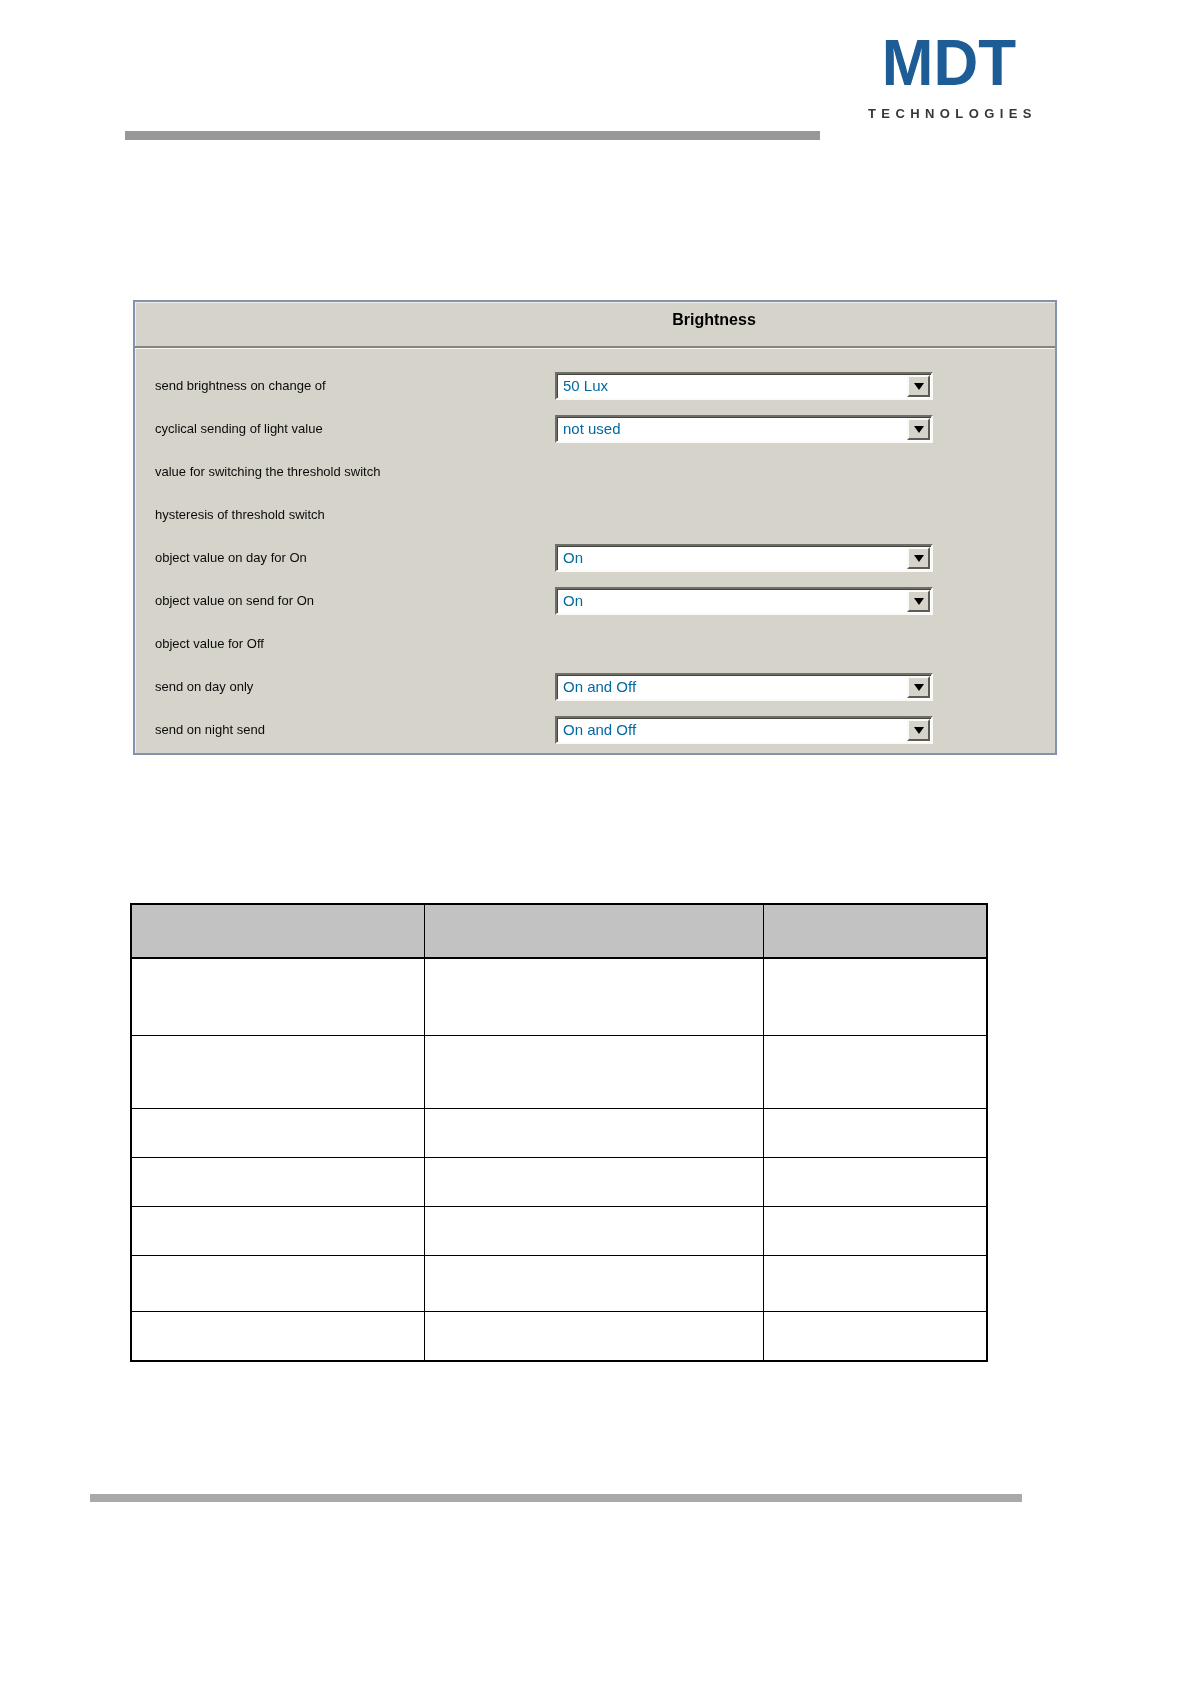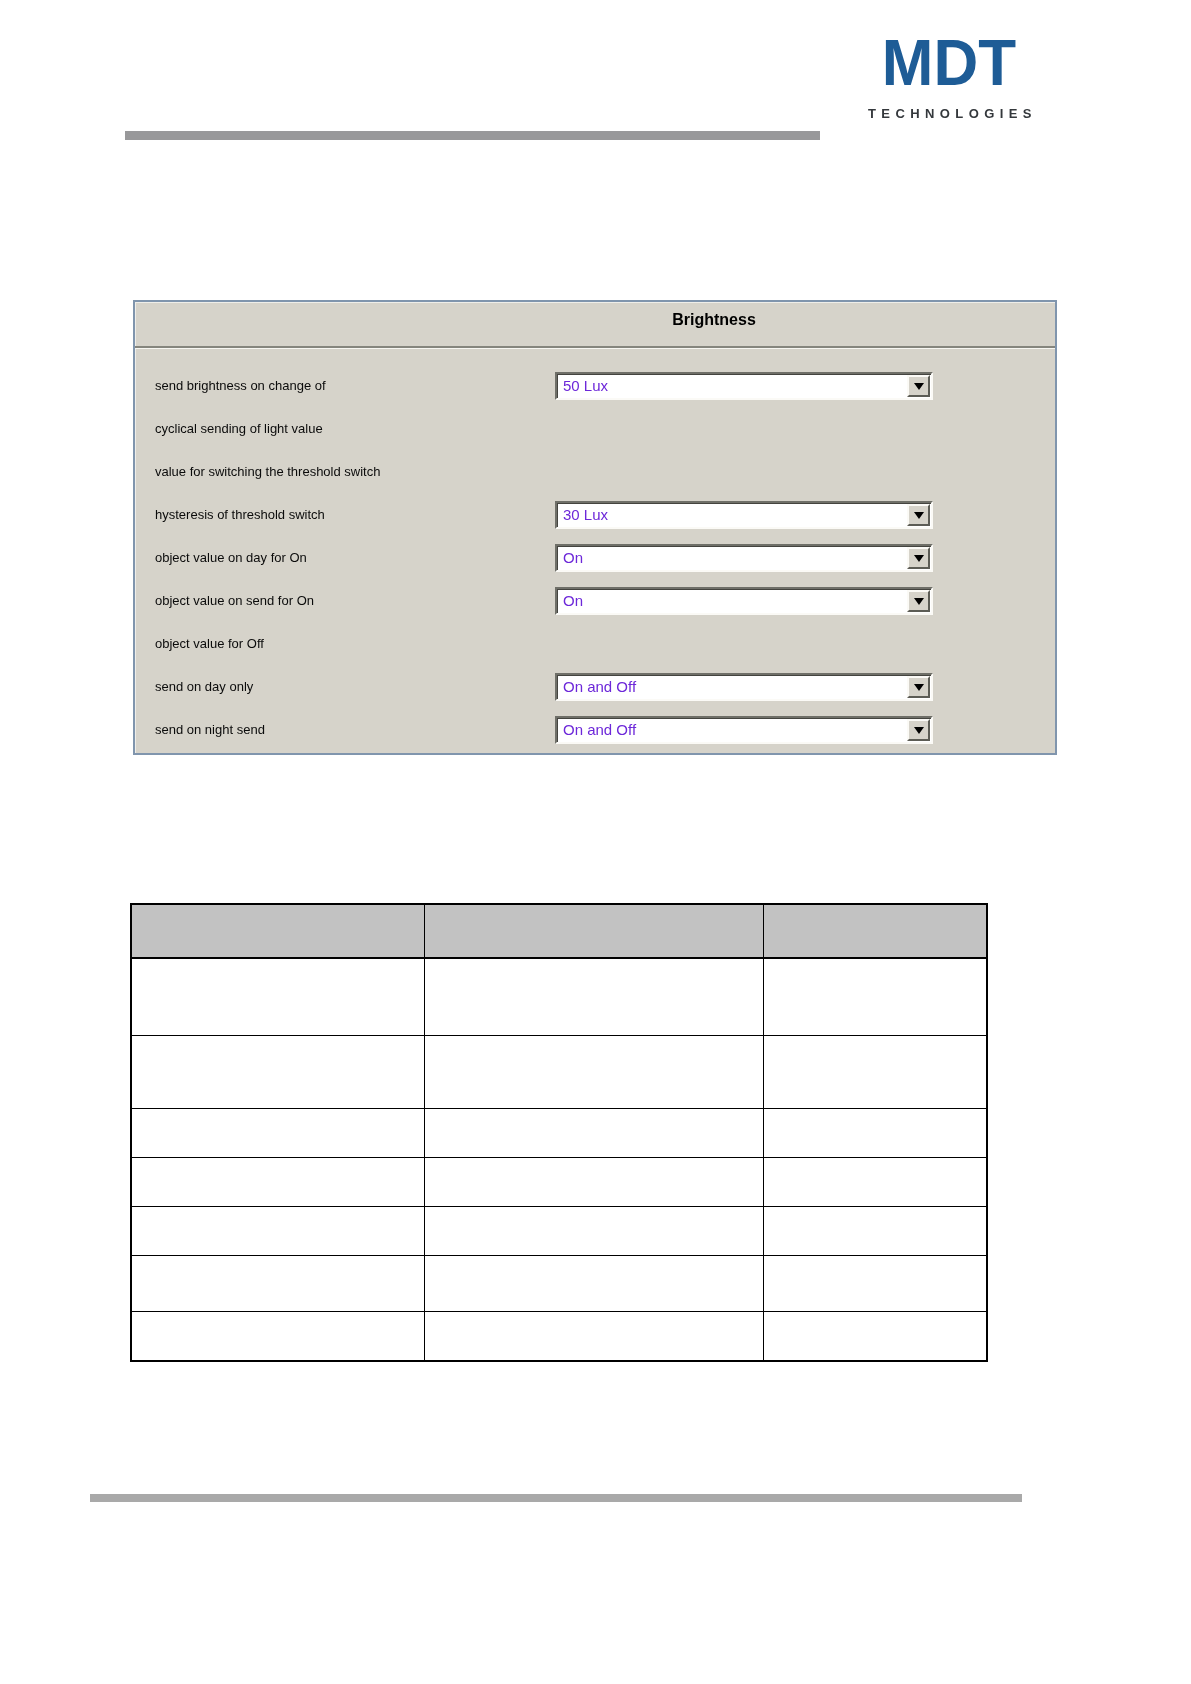--- a/index.html
+++ b/index.html
@@ -62,21 +62,21 @@
   }
   .combo{
     position:absolute;left:420px;top:0;width:378px;height:28px;
     box-sizing:border-box;background:#ffffff;
     border:2px solid;border-color:#6f6f68 #fbfaf6 #fbfaf6 #6f6f68;
     box-shadow:inset 1px 1px 0 #44443f;
     cursor:default;
   }
   .combo-value{
     position:absolute;left:6px;top:0;height:24px;line-height:24px;
-    font-size:15px;color:#6d28d9;white-space:nowrap;
+    font-size:15px;color:#0369a1;white-space:nowrap;
   }
   .combo-btn{
     position:absolute;right:1px;top:1px;bottom:1px;width:23px;
     background:var(--dialog-bg);
     border:2px solid;border-color:#fbfaf6 #5c5c55 #5c5c55 #fbfaf6;
     box-sizing:border-box;
   }
   .combo-arrow{
     position:absolute;left:50%;top:50%;
     width:0;height:0;margin:-3px 0 0 -5px;
@@ -113,32 +113,32 @@
     <span class="param-label">send brightness on change of</span>
     <div class="combo">
       <span class="combo-value">50 Lux</span>
       <span class="combo-btn">
         <span class="combo-arrow"></span>
       </span>
     </div>
   </div>
       <div class="param-row" style="top: 113px;">
     <span class="param-label">cyclical sending of light value</span>
+    <div class="combo">
+      <span class="combo-value">not used</span>
+      <span class="combo-btn">
+        <span class="combo-arrow"></span>
+      </span>
+    </div>
   </div>
       <div class="param-row" style="top: 156px;">
     <span class="param-label">value for switching the threshold switch</span>
   </div>
       <div class="param-row" style="top: 199px; padding-left: 40px;">
     <span class="param-label">hysteresis of threshold switch</span>
-    <div class="combo">
-      <span class="combo-value">30 Lux</span>
-      <span class="combo-btn">
-        <span class="combo-arrow"></span>
-      </span>
-    </div>
   </div>
       <div class="param-row" style="top: 242px;">
     <span class="param-label">object value on day for On</span>
     <div class="combo">
       <span class="combo-value">On</span>
       <span class="combo-btn">
         <span class="combo-arrow"></span>
       </span>
     </div>
   </div>

